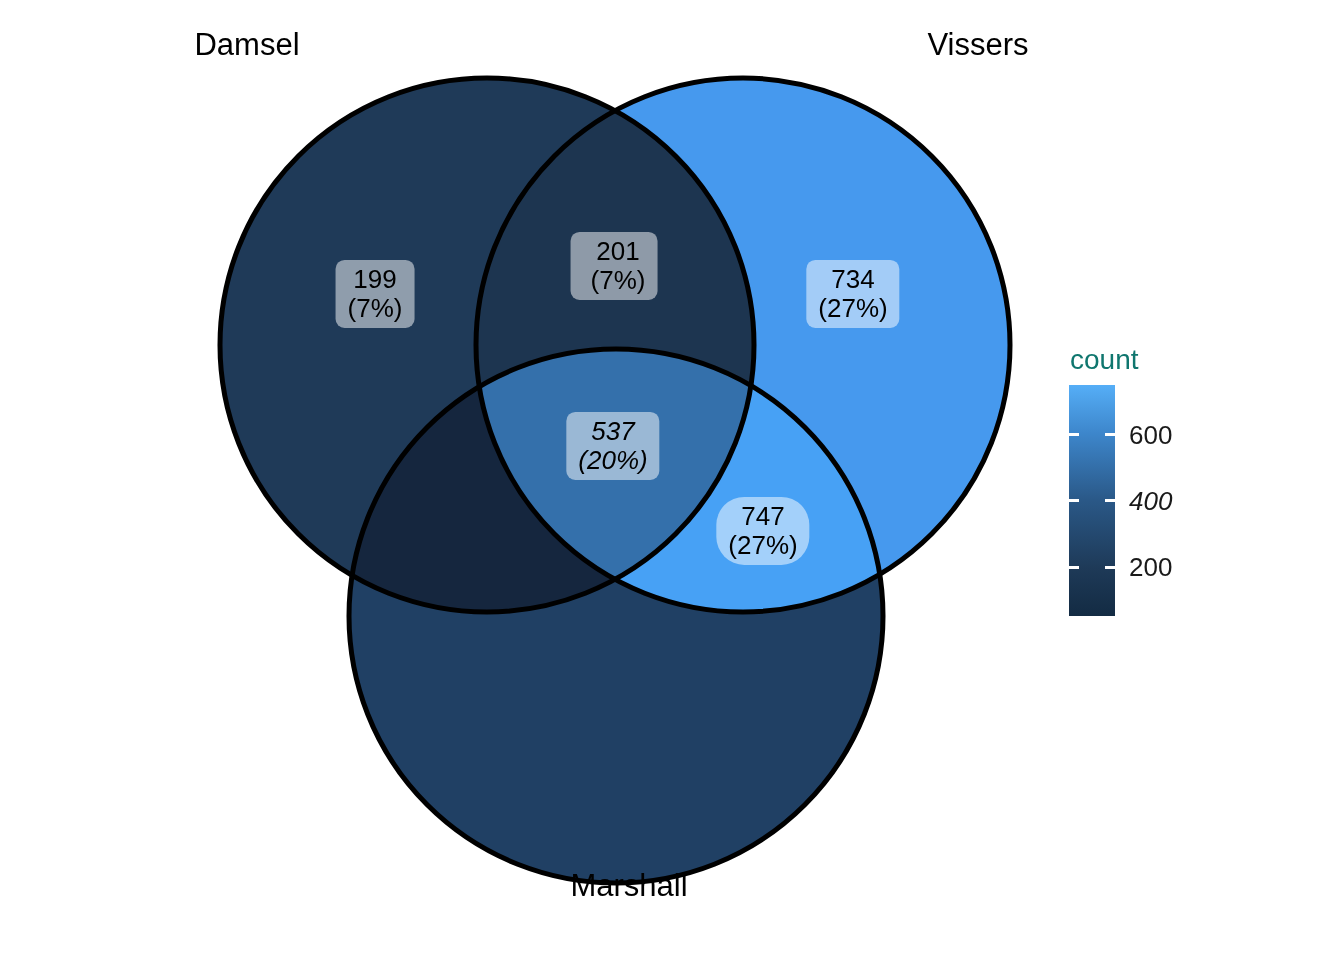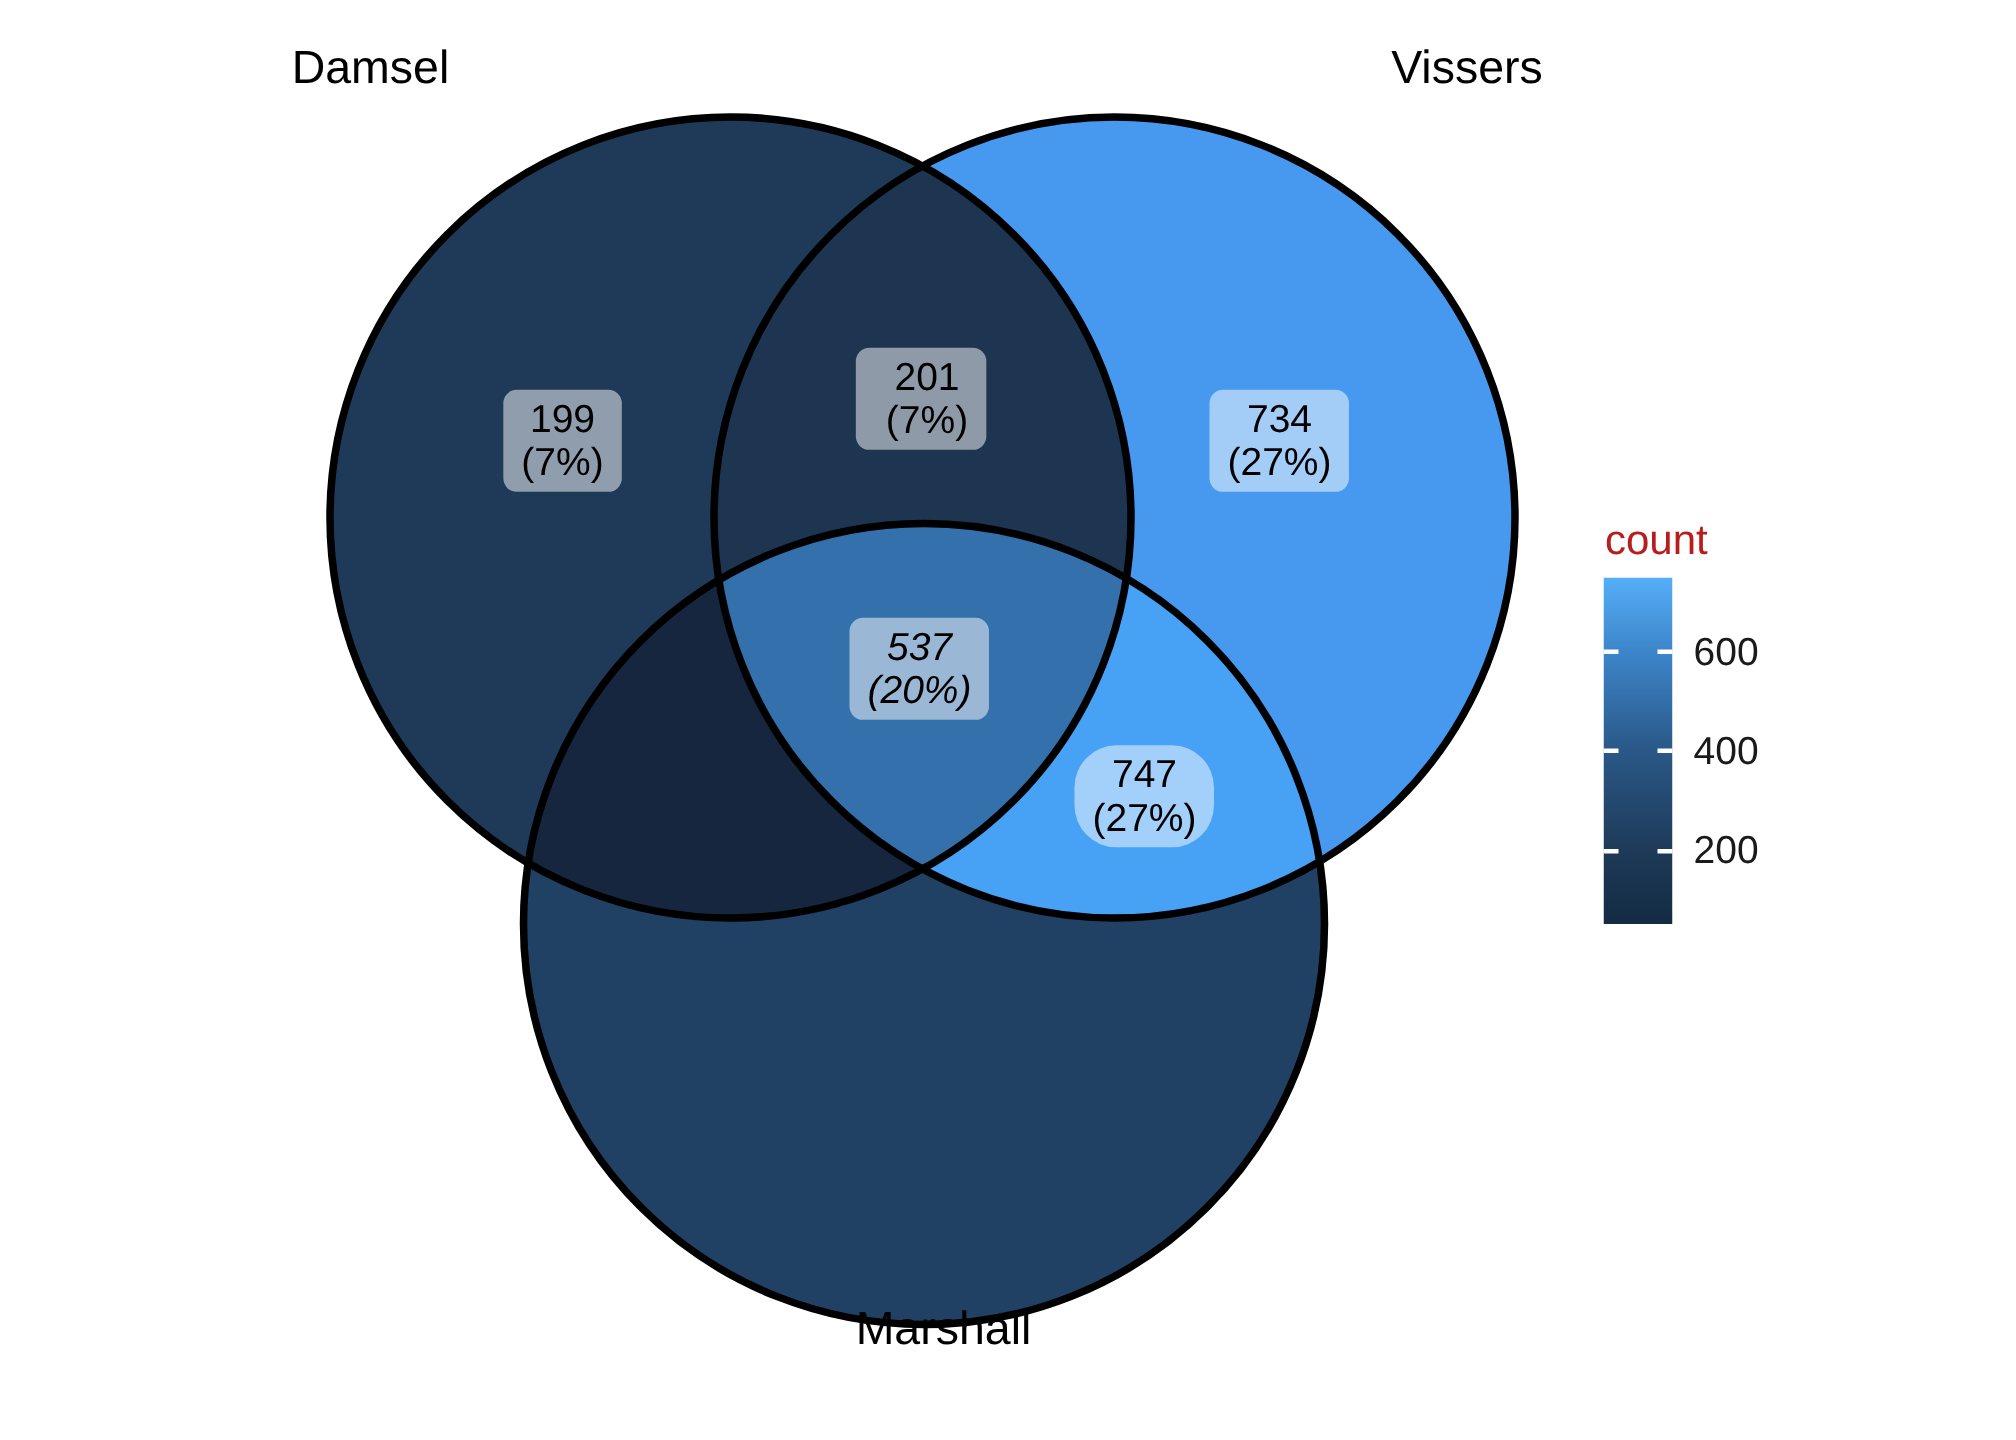--- a/index.html
+++ b/index.html
@@ -43,21 +43,21 @@
     position: absolute;
     left: 1069px;
     top: 344px;
     width: 230px;
   }
   .legend-title {
     position: absolute;
     left: 1px;
     top: 0;
     font-size: 28px;
-    color: #b91c1c;
+    color: #0f766e;
   }
   .legend-bar {
     position: absolute;
     left: 0;
     top: 41px;
     width: 46px;
     height: 231px;
   }
   .legend-bar-grad {
     width: 100%;
@@ -158,17 +158,17 @@
         <rect x="0" y="0" width="46" height="231" fill="url(#legendGrad)"></rect>
       </svg>
       <div class="legend-tick-mark" style="left:0; top:48px;"></div>
       <div class="legend-tick-mark" style="right:0; top:48px;"></div>
       <div class="legend-tick-mark" style="left:0; top:114px;"></div>
       <div class="legend-tick-mark" style="right:0; top:114px;"></div>
       <div class="legend-tick-mark" style="left:0; top:181px;"></div>
       <div class="legend-tick-mark" style="right:0; top:181px;"></div>
     </div>
     <div class="legend-tick-label" style="top:91px;">600</div>
-    <div class="legend-tick-label" style="top:157px;">400</div>
+    <div class="legend-tick-label" style="top:157px;font-style:italic;">400</div>
     <div class="legend-tick-label" style="top:223px;text-align:center;">200</div>
   </div>
 
 </div>
 
 </body></html>

